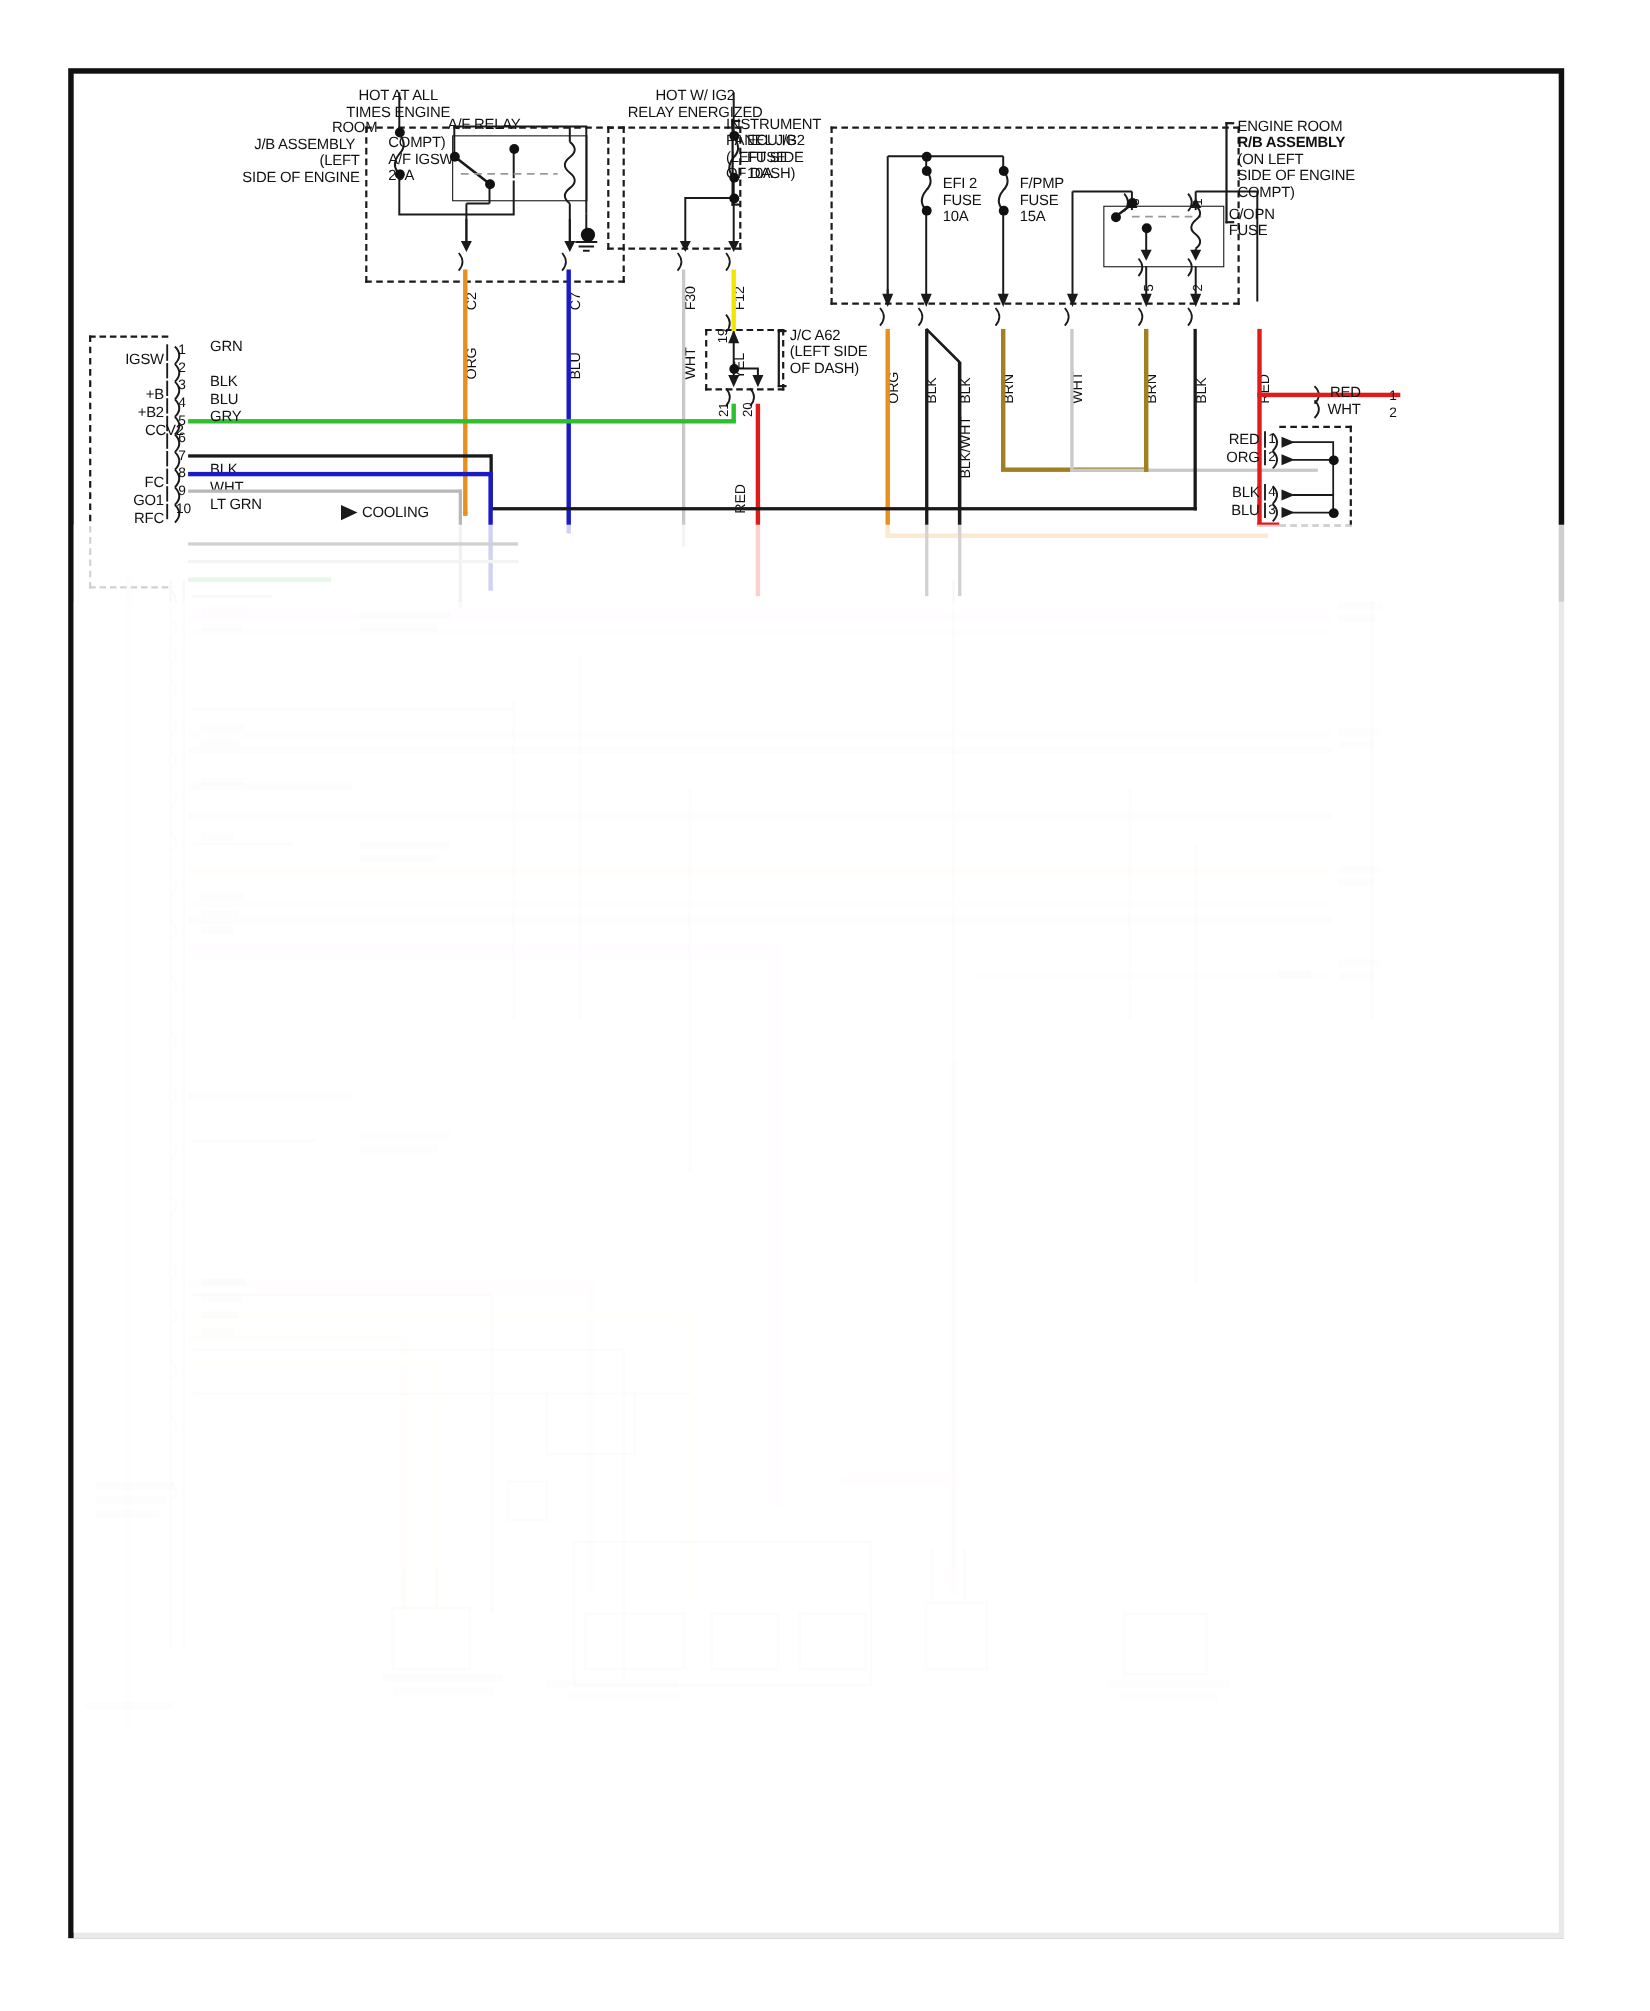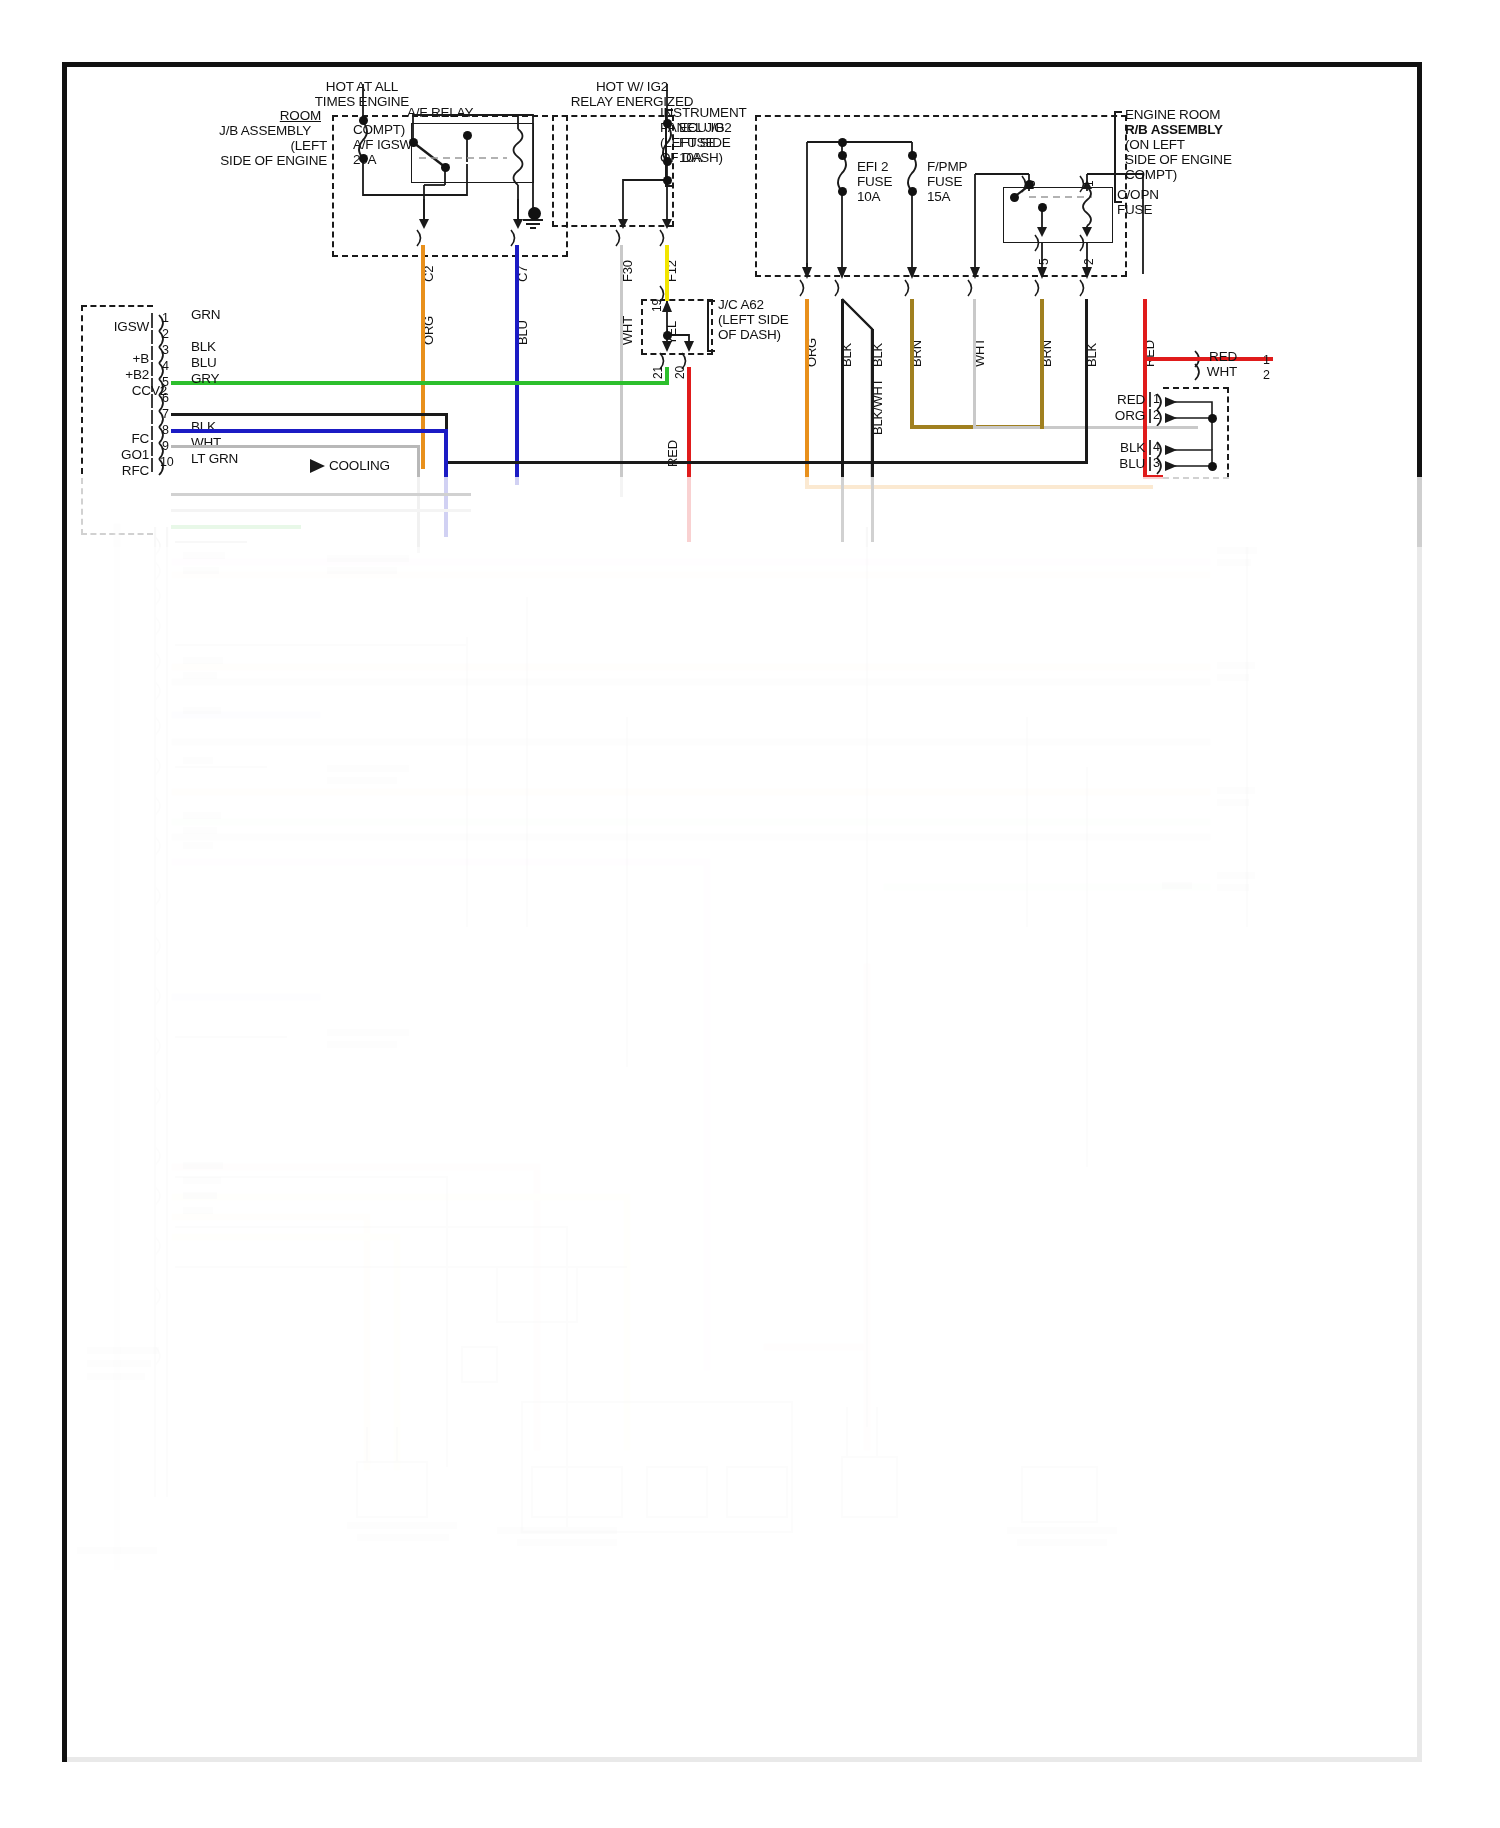--- a/index.html
+++ b/index.html
@@ -94,22 +94,22 @@
 </style>
 </head>
 <body>
 
 <div id="page">
   <div id="sheet">
 
     <div class="txt c" style="left:180px; top:12px; width:230px;">HOT AT ALL</div>
     <div class="txt c" style="left:180px; top:27px; width:230px;">TIMES ENGINE</div>
 
-    <div class="txt r" style="left:124px; top:41px; width:130px;text-decoration:underline;">ROOM</div>
-    <div class="txt r" style="left:94px; top:56px; width:150px;">J/B ASSEMBLY</div>
+    <div class="txt r" style="left:146px; top:41px; width:130px;">ROOM</div>
+    <div class="txt r" style="left:106px; top:56px; width:150px;">J/B ASSEMBLY</div>
     <div class="txt r" style="left:130px; top:71px; width:130px;">(LEFT</div>
     <div class="txt r" style="left:100px; top:86px; width:160px;">SIDE OF ENGINE</div>
 
     <div class="dash-box" style="left:265px; top:48px; width:236px; height:142px;"></div>
 
     <div class="txt" style="left:286px; top:55px;">COMPT)</div>
     <div class="txt" style="left:286px; top:70px;">A/F IGSW</div>
     <div class="txt" style="left:286px; top:85px;">20A</div>
 
     <div class="txt" style="left:340px; top:38px;">A/F RELAY</div>

